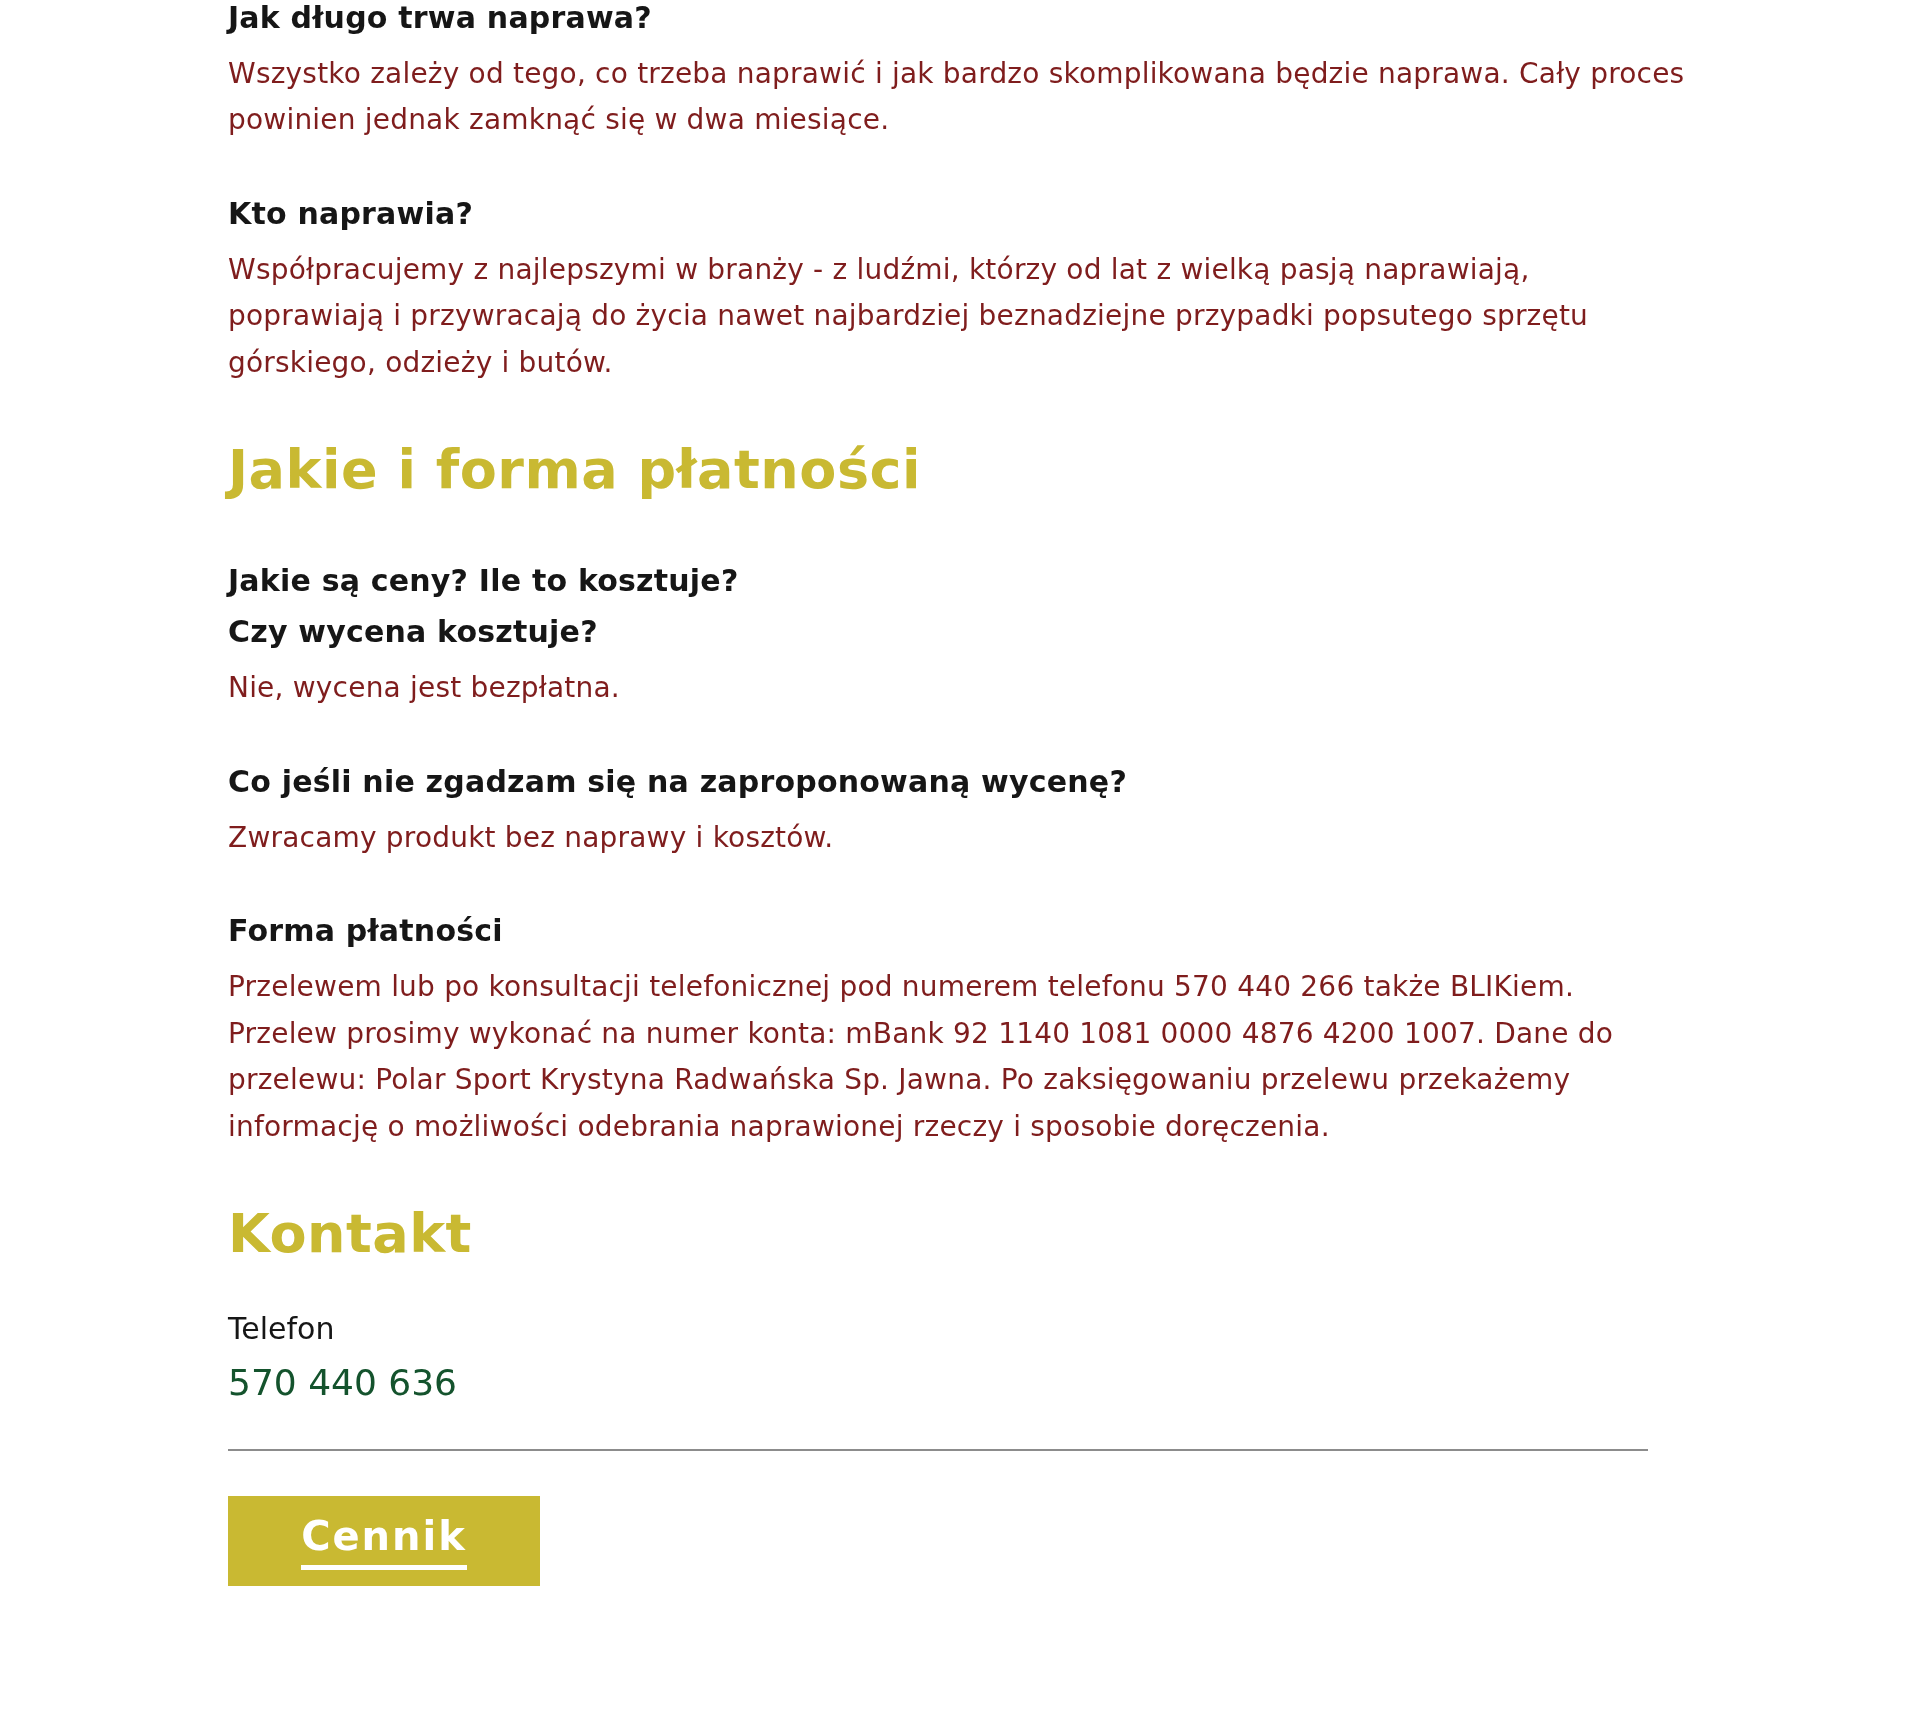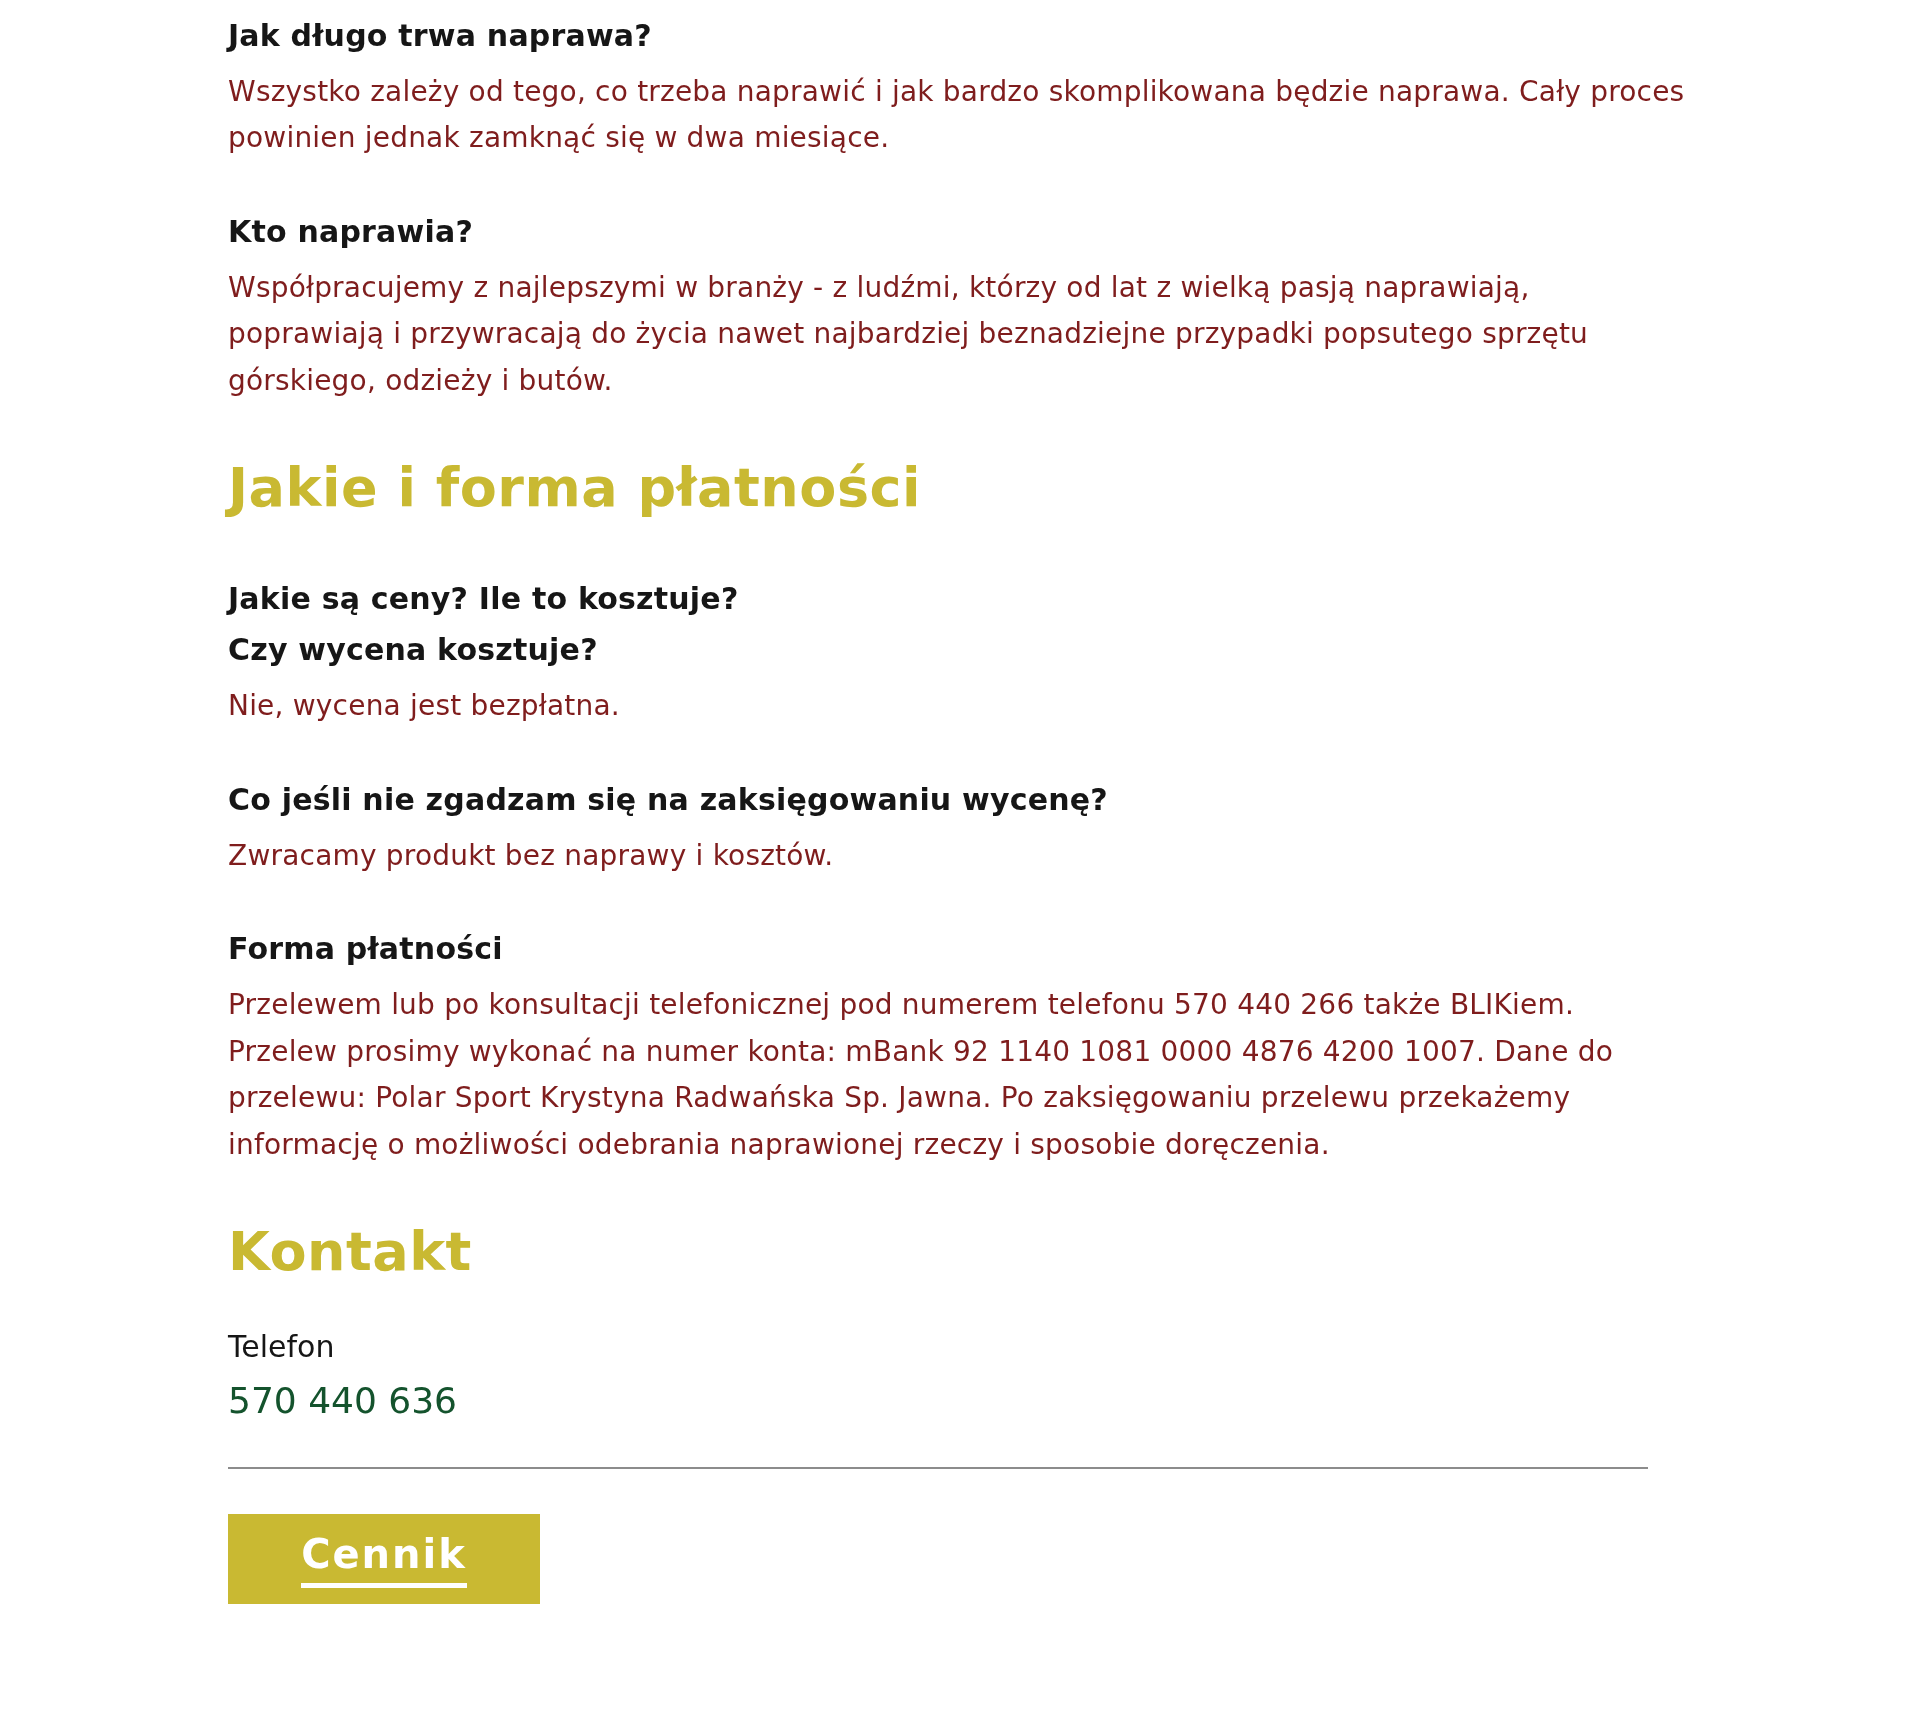--- a/index.html
+++ b/index.html
@@ -9,22 +9,21 @@
     background: #ffffff;
     font-family: "DejaVu Sans", "Liberation Sans", sans-serif;
   }
   body {
     width: 1920px;
     height: 1711px;
     overflow: hidden;
   }
   .content {
     width: 1464px;
-    margin: 8px auto;
-    padding-top: 10px;
+    margin: 0 auto;
   }
   .qa { margin: 0; }
   .qa-question {
     font-size: 30px;
     font-weight: 700;
     color: #161616;
     margin: 0 0 16px 0;
     letter-spacing: 0.2px;
   }
   .qa-answer {
@@ -103,21 +102,21 @@
   <section class="qa">
     <h3 class="qa-question">Jakie są ceny? Ile to kosztuje?</h3>
   </section>
 
   <section class="qa">
     <h3 class="qa-question">Czy wycena kosztuje?</h3>
     <p class="qa-answer">Nie, wycena jest bezpłatna.</p>
   </section>
 
   <section class="qa">
-    <h3 class="qa-question">Co jeśli nie zgadzam się na zaksięgowaniu wycenę?</h3>
+    <h3 class="qa-question">Co jeśli nie zgadzam się na zaproponowaną wycenę?</h3>
     <p class="qa-answer">Zwracamy produkt bez naprawy i kosztów.</p>
   </section>
 
   <section class="qa">
     <h3 class="qa-question">Forma płatności</h3>
     <p class="qa-answer">Przelewem lub po konsultacji telefonicznej pod numerem telefonu 570 440 266 także BLIKiem. Przelew prosimy wykonać na numer konta: mBank 92 1140 1081 0000 4876 4200 1007. Dane do przelewu: Polar Sport Krystyna Radwańska Sp. Jawna. Po zaksięgowaniu przelewu przekażemy informację o możliwości odebrania naprawionej rzeczy i sposobie doręczenia.</p>
   </section>
 
   <h2 class="section-title kontakt">Kontakt</h2>
 

